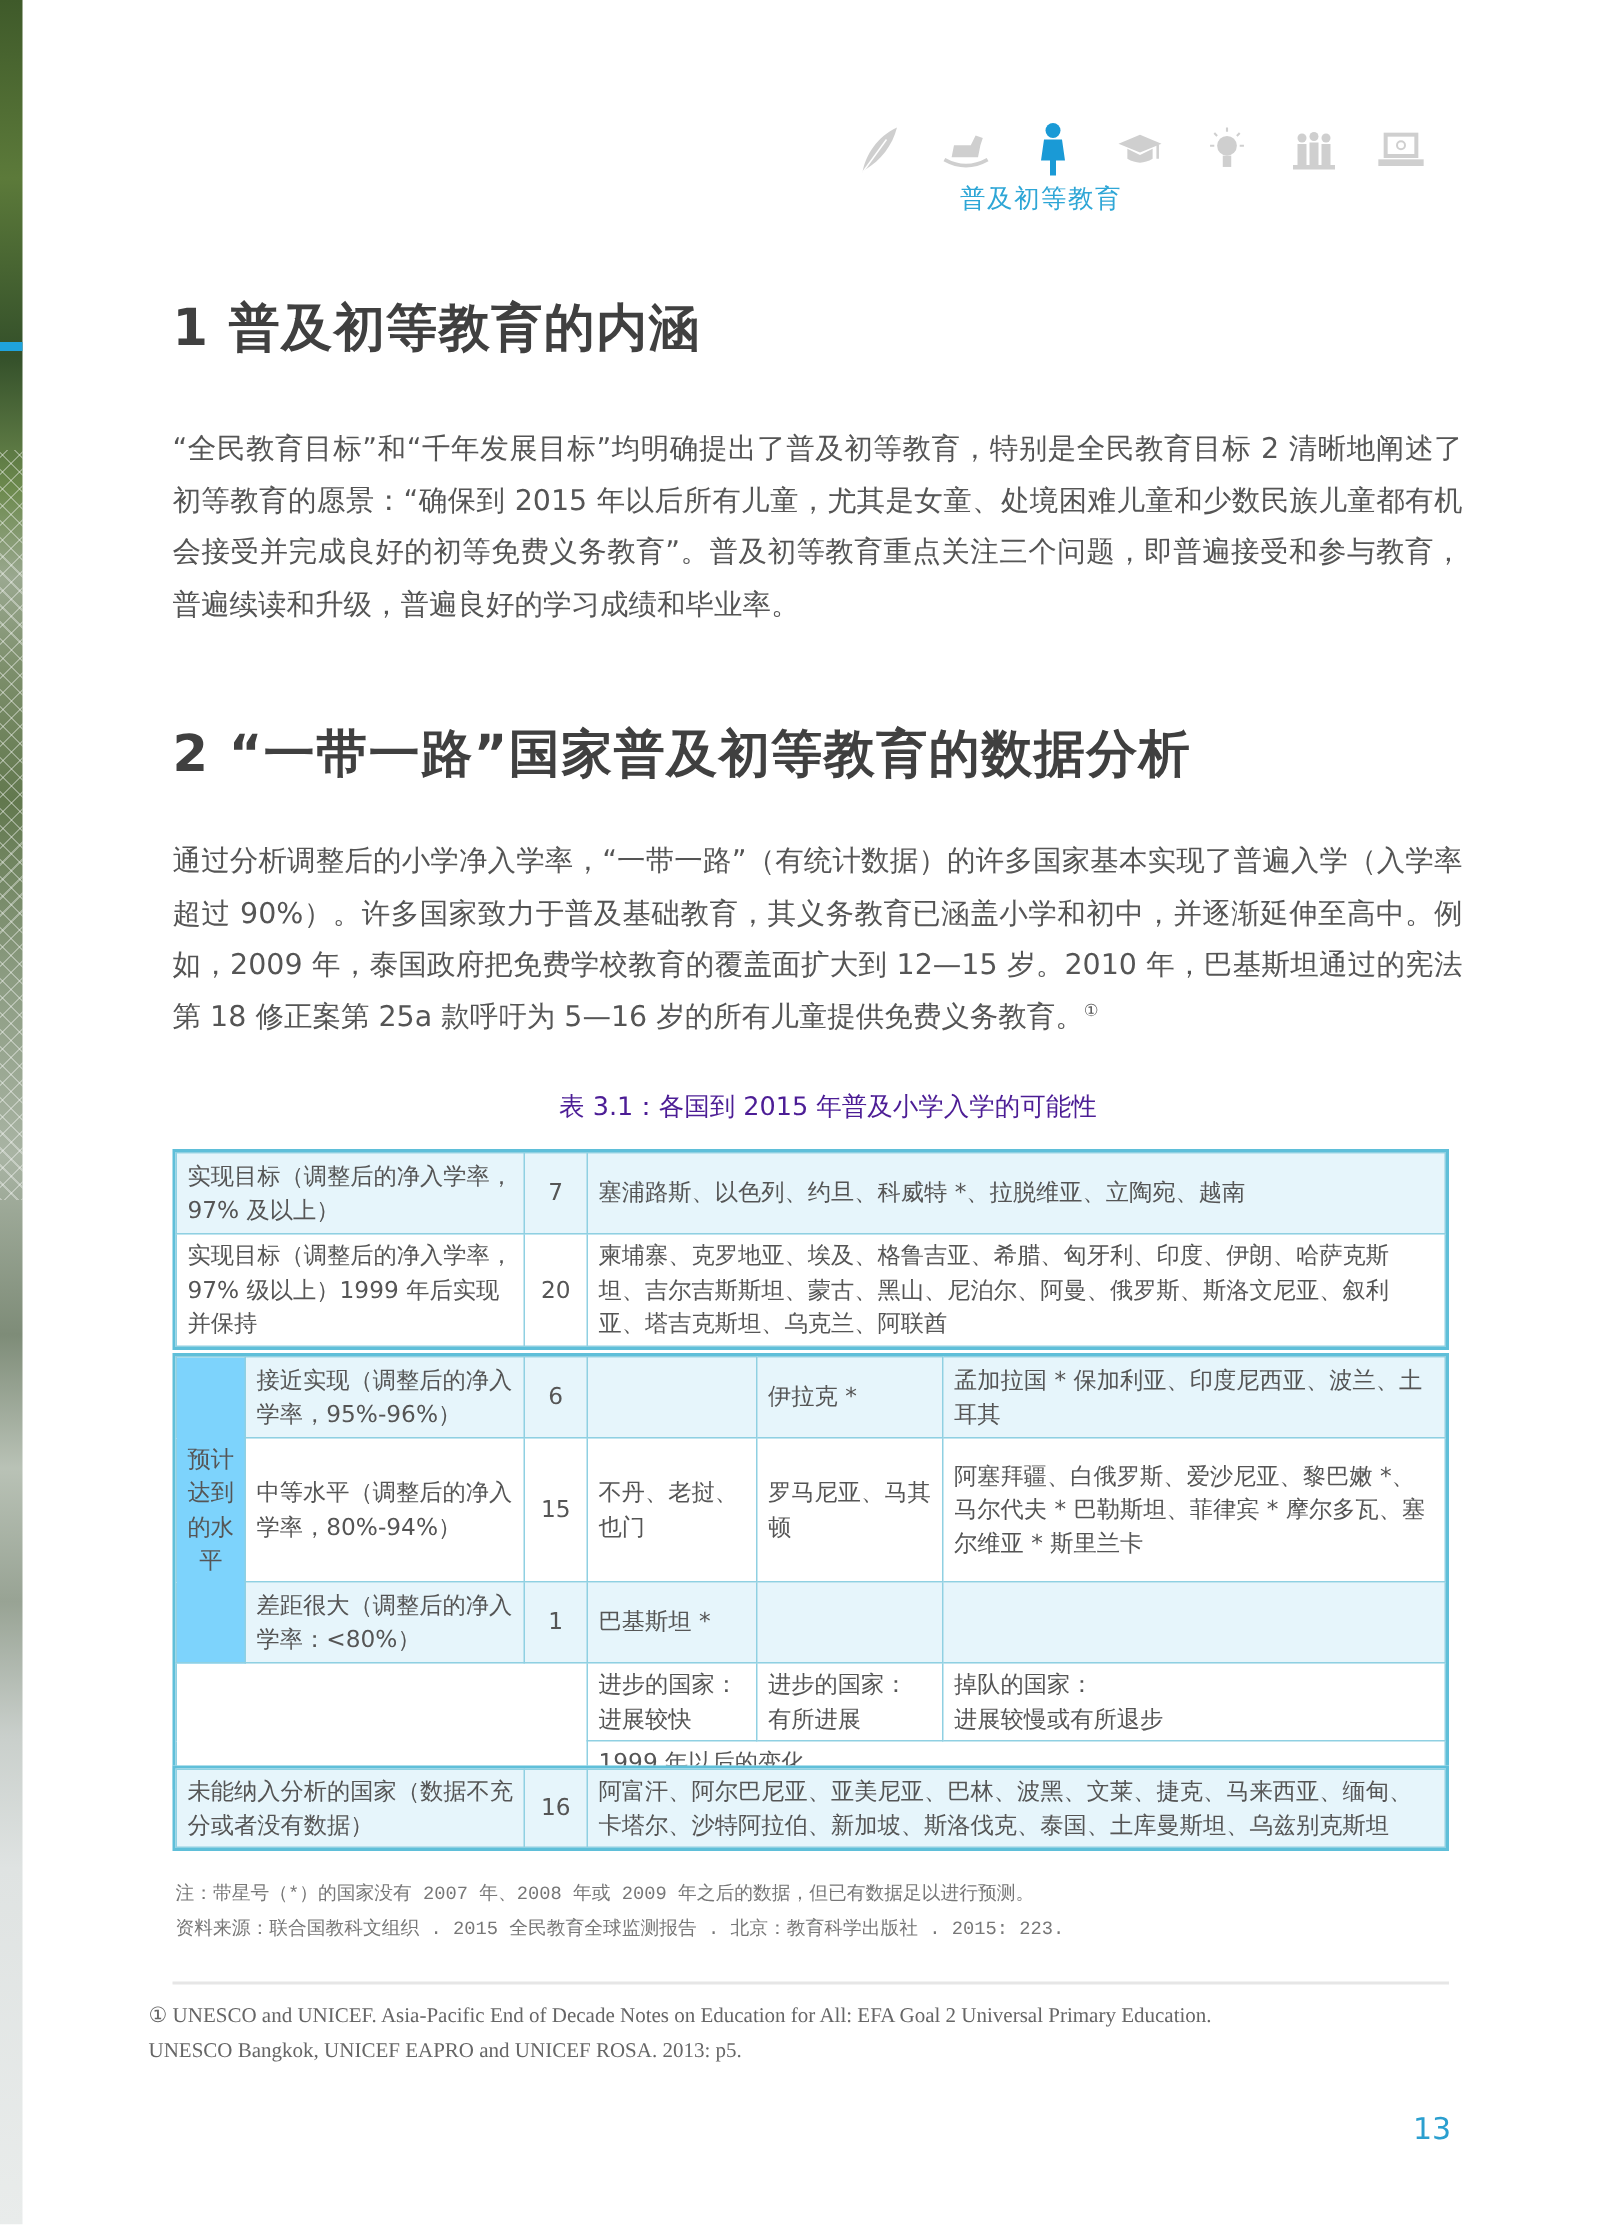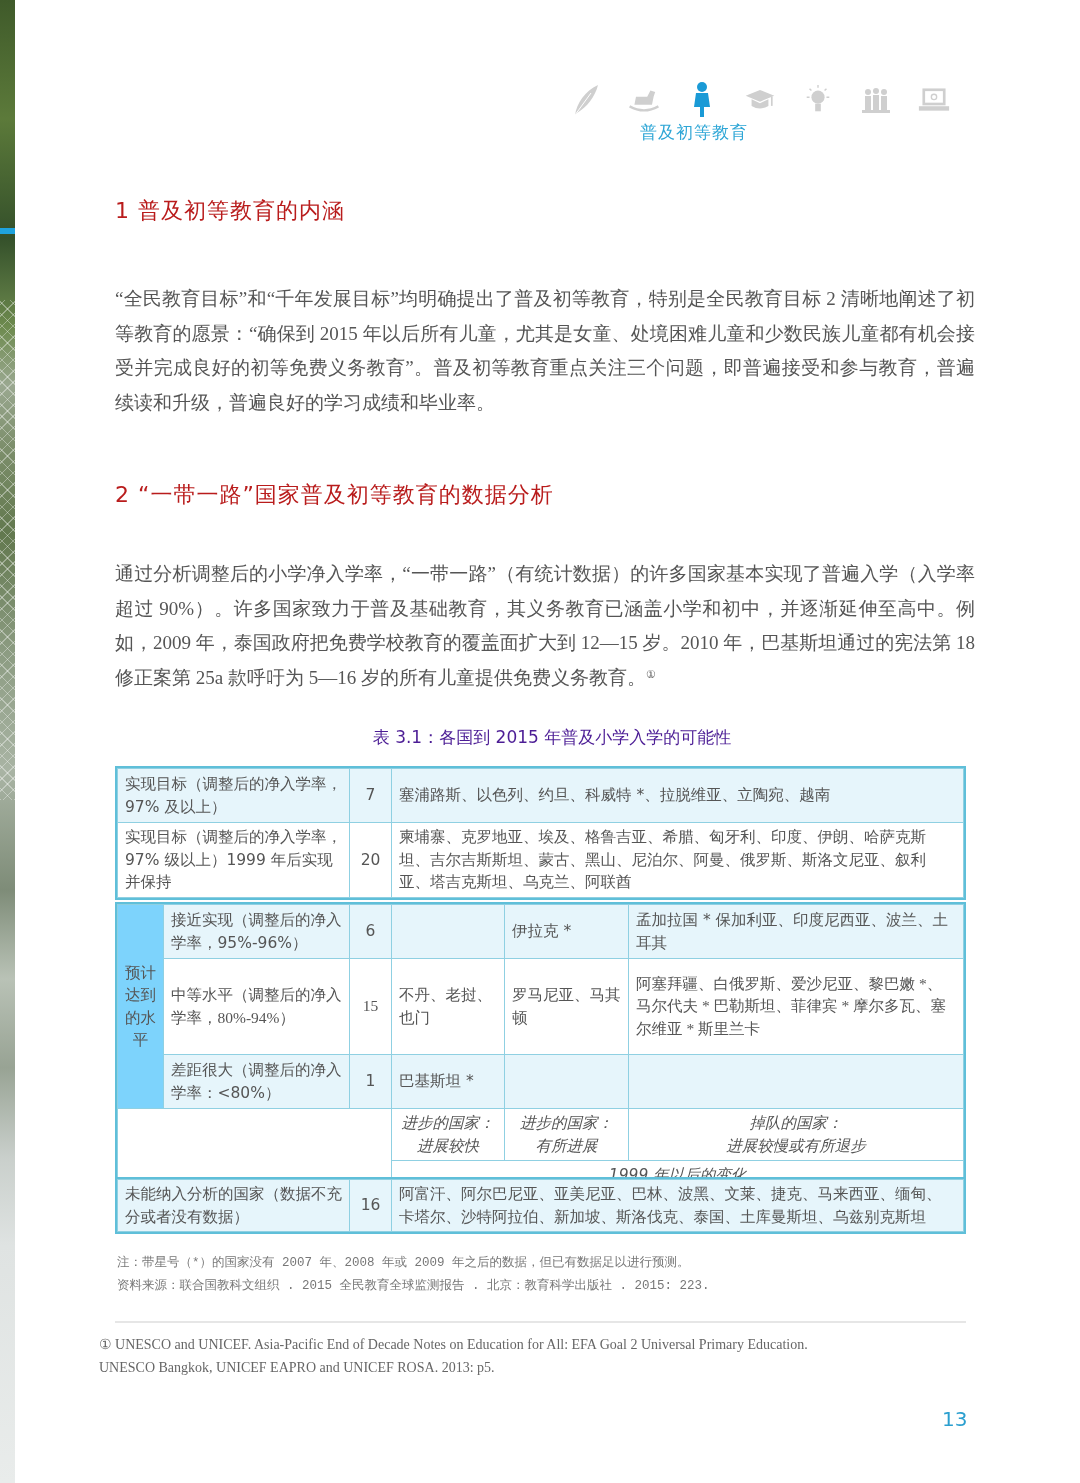--- a/index.html
+++ b/index.html
@@ -13,33 +13,33 @@
   .photo-strip::after { content:""; position:absolute; left:0; top:228px; width:15px; height:6px; background:#1fa3dd; }
   .photo-mesh { position:absolute; left:0; top:300px; width:15px; height:500px;
     background: repeating-linear-gradient(45deg, rgba(255,255,255,0.35) 0 1px, transparent 1px 8px),
                 repeating-linear-gradient(-45deg, rgba(255,255,255,0.35) 0 1px, transparent 1px 8px); }
 
   
   .icon-row { position: absolute; top: 80px; left: 570px; width: 380px; height: 40px; display: flex; justify-content: space-between; align-items: center; }
   .icon-row .ico { width: 32px; height: 32px; display: flex; align-items: center; justify-content: center; }
   .header-caption { position: absolute; top: 121px; left: 640px; font-size: 17px; color: #2ea6d6; letter-spacing: 1px; }
 
-  .h1 { position: absolute; left: 115px; font-size: 22px; font-weight: normal; color: #b91c1c; letter-spacing: 1px; }
-  .para { position: absolute; left: 115px; width: 860px; font-size: 19px; line-height: 34.5px; color: #555; text-align: justify; font-family: Liberation Serif, serif; }
+  .h1 { position: absolute; left: 115px; font-size: 34px; font-weight: bold; color: #404040; letter-spacing: 1px; }
+  .para { position: absolute; left: 115px; width: 860px; font-size: 19px; line-height: 34.5px; color: #555; text-align: justify; }
   .para sup { font-size: 11px; vertical-align: top; position: relative; top: -4px; }
 
   .table-title { position: absolute; top: 726px; left: 12px; width: 1080px; text-align: center; font-size: 17px; color: #4c1d95; }
 
   
   .tblock { position: absolute; left: 115px; width: 851px; border: 2px solid #5fbfd9; background: #fff; }
   table { border-collapse: collapse; width: 100%; table-layout: fixed; font-size: 15.5px; color: #555; }
   td { border: 1px solid #8fd0e2; padding: 3px 7px; line-height: 22.5px; vertical-align: middle; }
   tr.blue td { background: #e6f5fb; }
   td.num { text-align: center; padding: 0; }
-  td.center { text-align: center; font-style: italic; }
+  td.center { text-align: left; }
 
   .notes { position: absolute; left: 117px; top: 1252px; font-family: Liberation Mono, monospace; font-size: 12.5px; color: #777; line-height: 23px; }
   .hr { position: absolute; left: 115px; top: 1321px; width: 851px; height: 2px; background: #e6e6e6; }
   .footnotes { position: absolute; left: 99px; top: 1333px; font-family: "Liberation Serif", "DejaVu Serif", serif; font-size: 14px; color: #666; line-height: 23px; }
   .page-num { position: absolute; left: 942px; top: 1407px; font-size: 20px; color: #2b9fcf; }
 </style>
 </head>
 <body>
 
 <div class="photo-strip">
@@ -147,21 +147,21 @@
       </colgroup>
     <tbody>
         <tr class="blue" style="height:54px;">
       <td rowspan="3" style="background:#7dd3fc;text-align:center;padding:2px 3px;">预计达到的水平</td>
       <td>接近实现（调整后的净入学率，95%-96%）</td>
       <td class="num">6</td>
       <td></td>
       <td>伊拉克 *</td>
       <td>孟加拉国 * 保加利亚、印度尼西亚、波兰、土耳其</td>
     </tr>
-    <tr style="height:96px;font-family:Liberation Serif, serif;">
+    <tr style="height:96px;">
       <td>中等水平（调整后的净入学率，80%-94%）</td>
       <td class="num">15</td>
       <td>不丹、老挝、也门</td>
       <td>罗马尼亚、马其顿</td>
       <td>阿塞拜疆、白俄罗斯、爱沙尼亚、黎巴嫩 *、马尔代夫 * 巴勒斯坦、菲律宾 * 摩尔多瓦、塞尔维亚 * 斯里兰卡</td>
     </tr>
     <tr class="blue" style="height:54px;">
       <td>差距很大（调整后的净入学率：&lt;80%）</td>
       <td class="num">1</td>
       <td>巴基斯坦 *</td>

